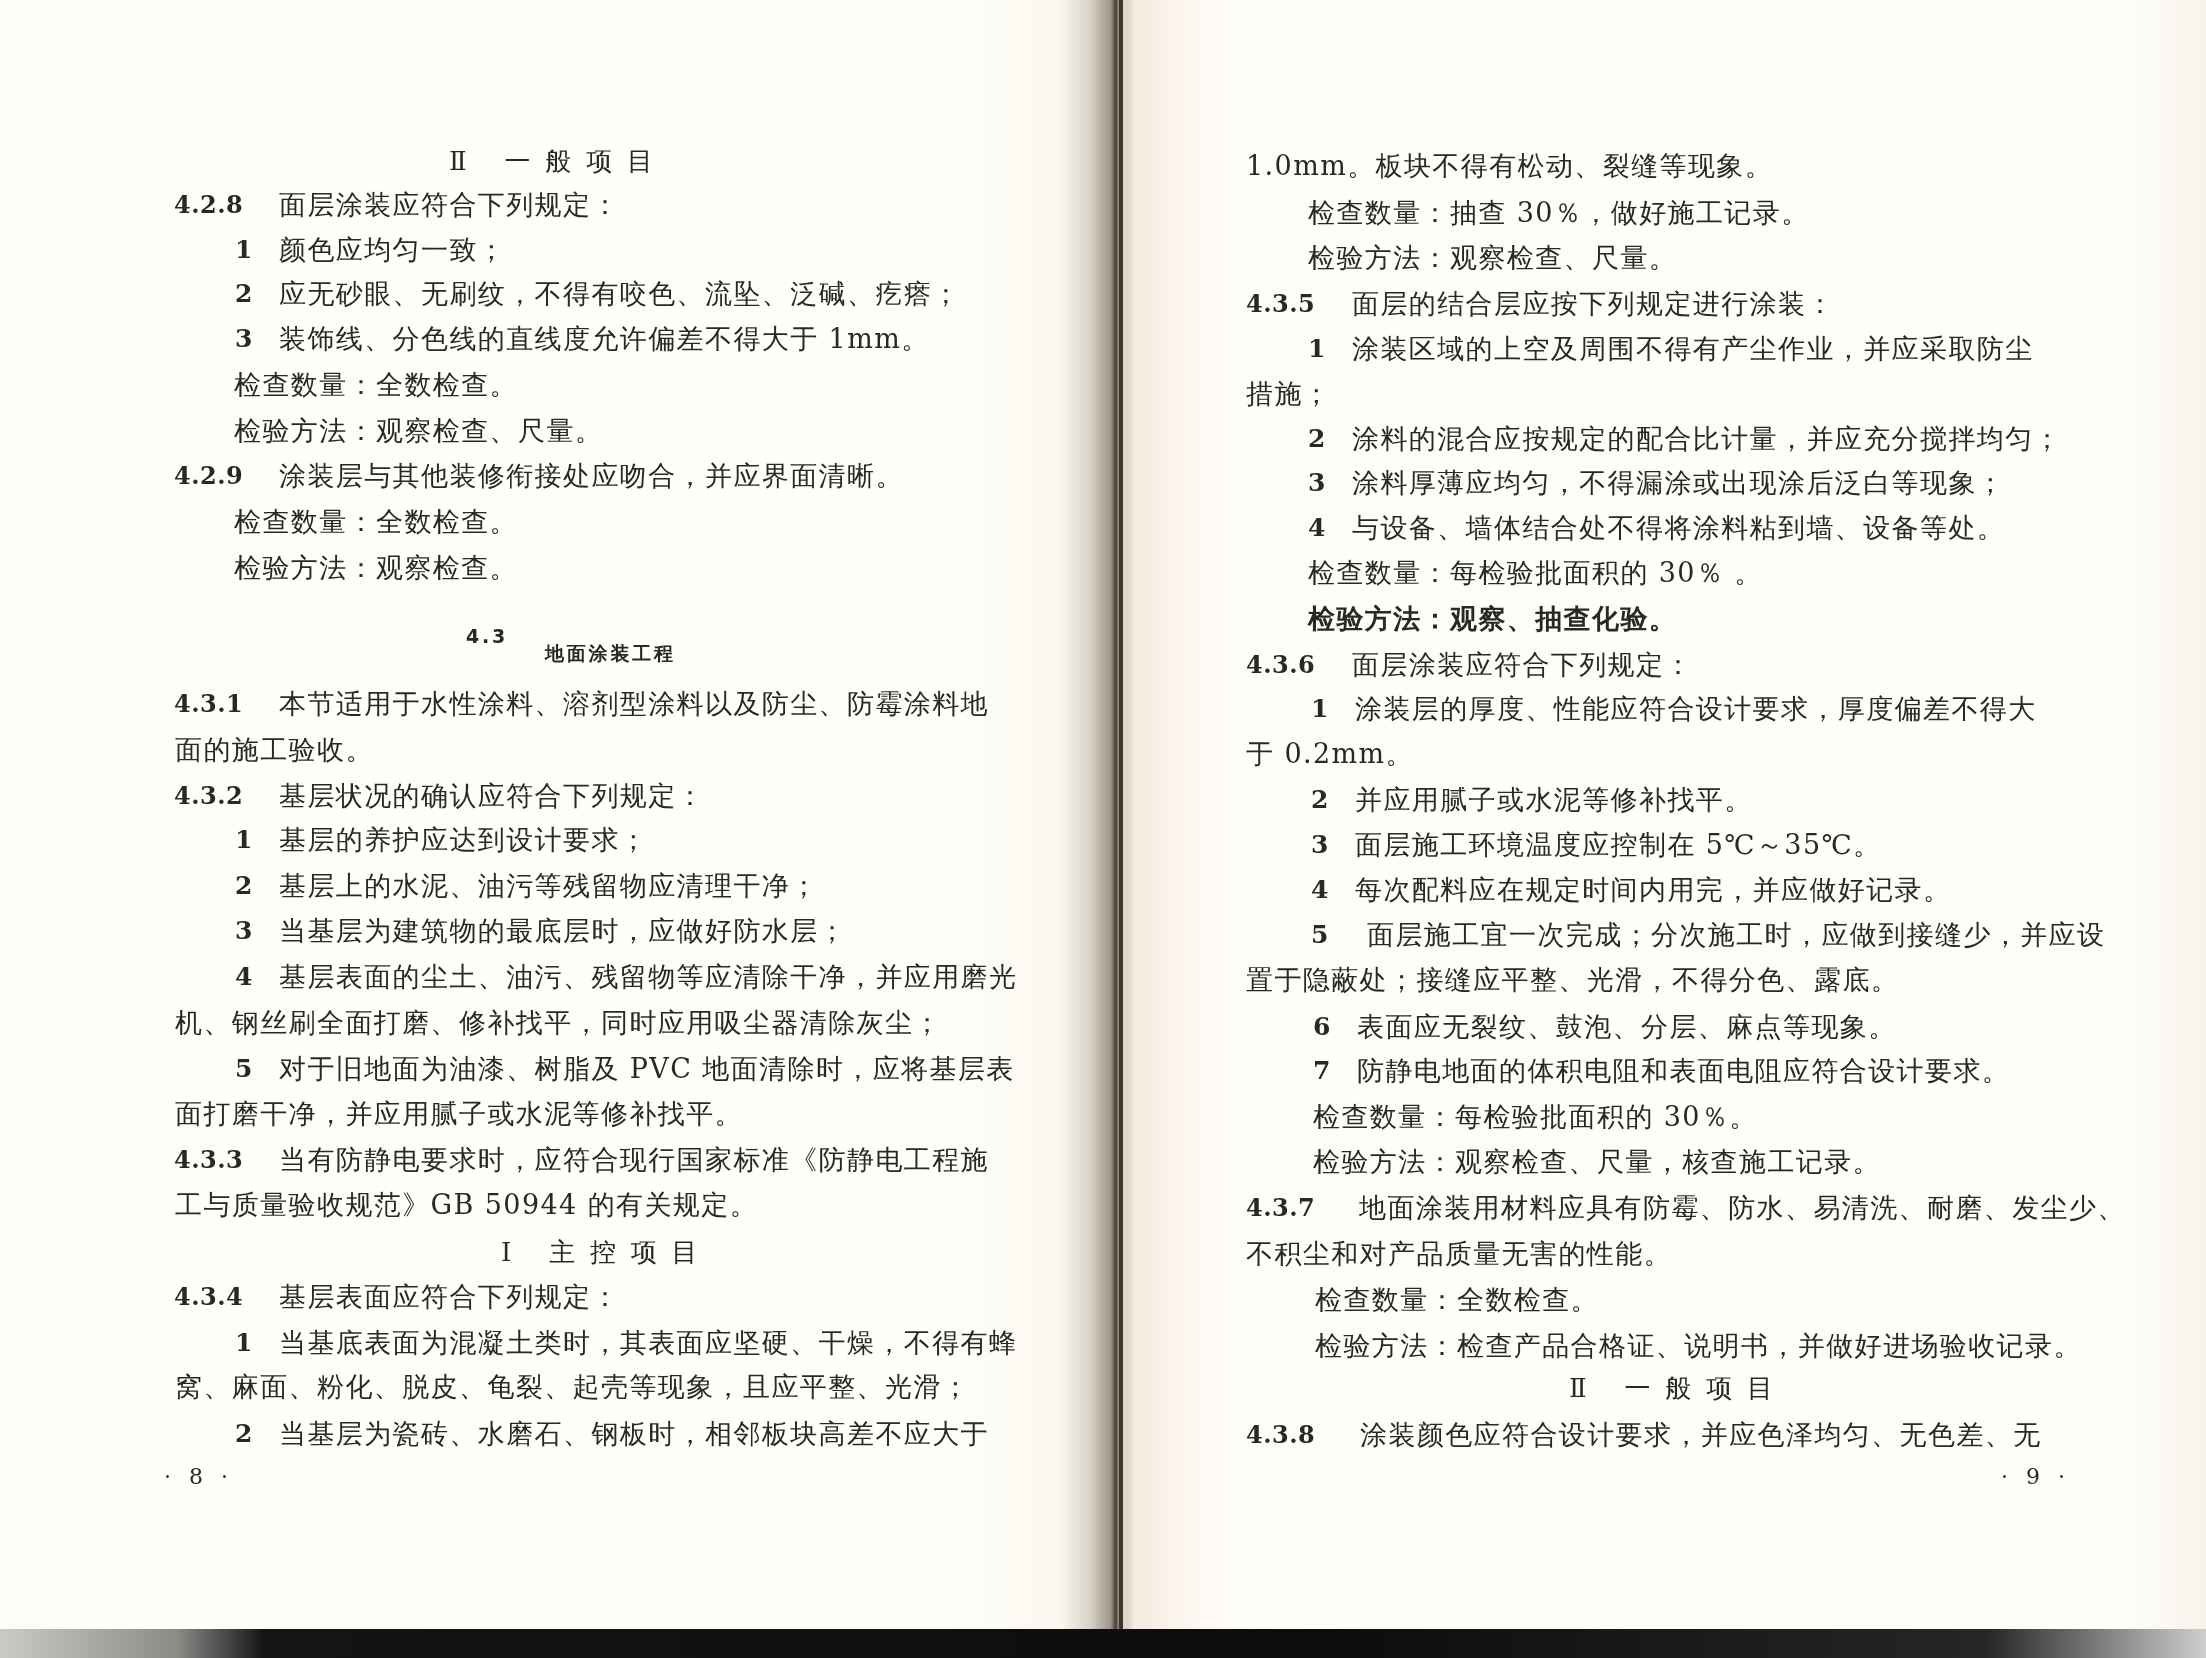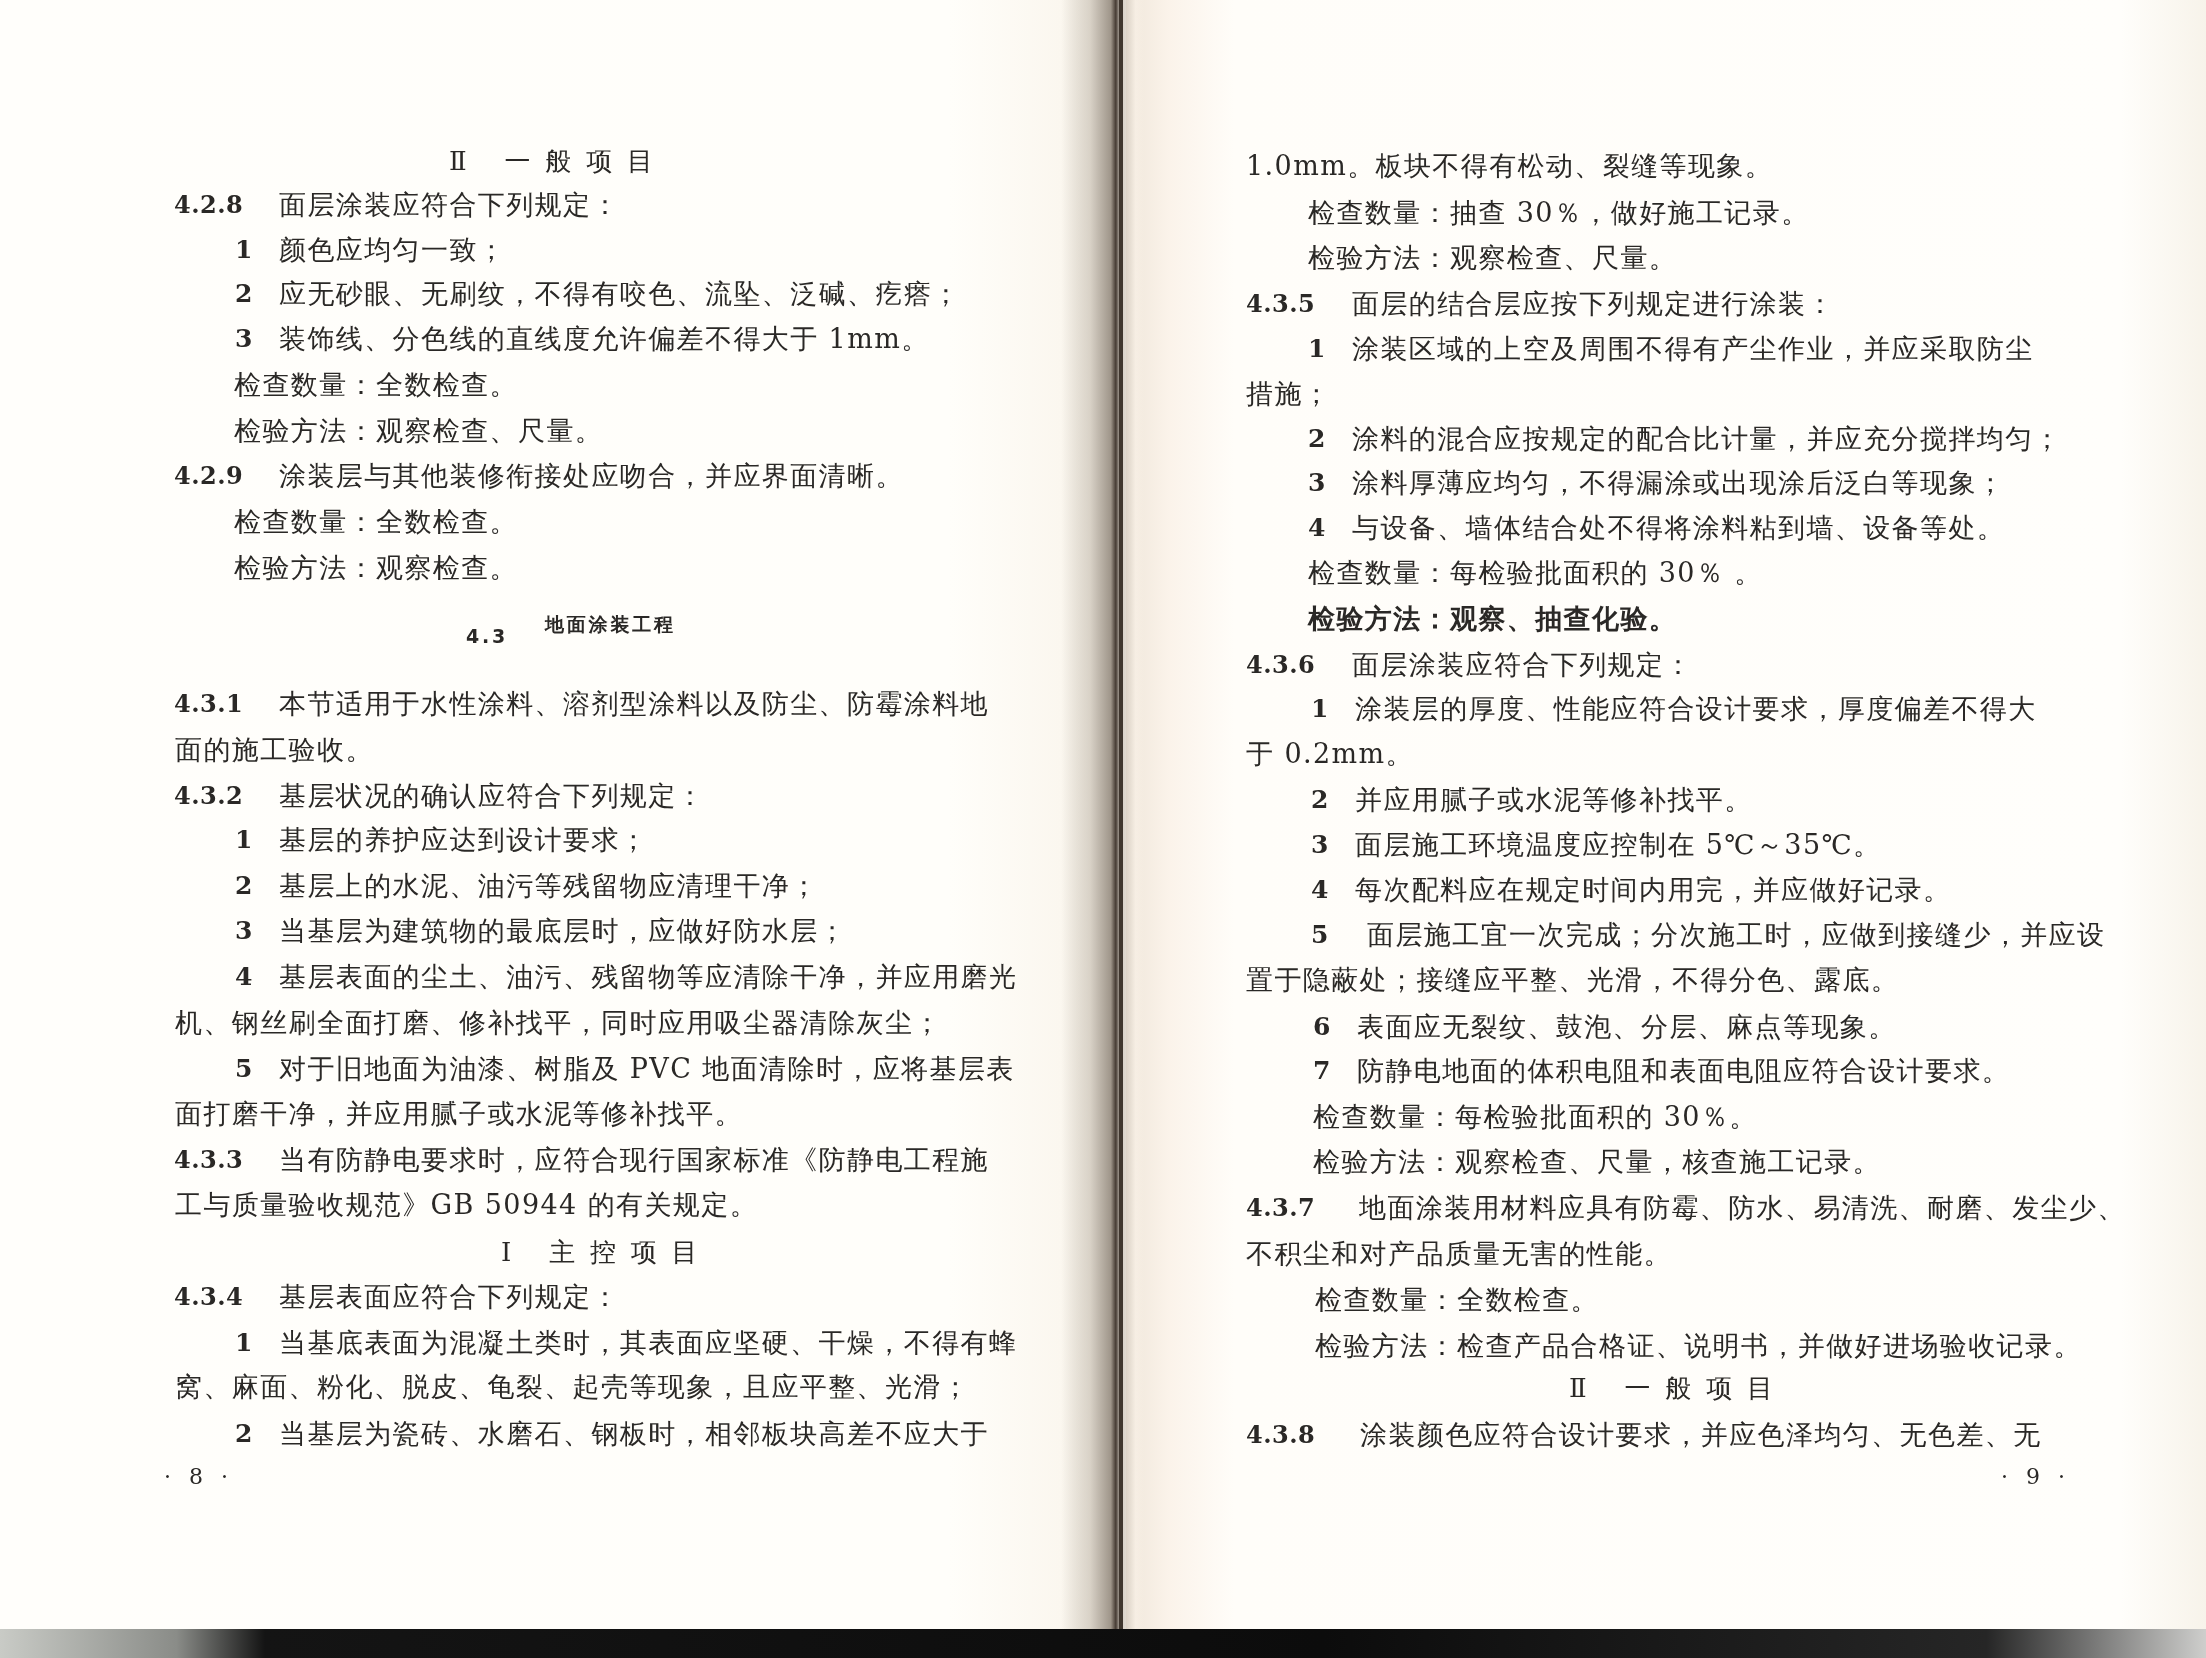--- a/index.html
+++ b/index.html
@@ -75,21 +75,21 @@
 
   <div class="line" style="left:234px; top:369px;">检查数量：全数检查。</div>
   <div class="line" style="left:234px; top:415px;">检验方法：观察检查、尺量。</div>
 
   <div class="sec" style="left:174px; top:460px;">4.2.9</div>
   <div class="line" style="left:279px; top:460px;">涂装层与其他装修衔接处应吻合，并应界面清晰。</div>
   <div class="line" style="left:234px; top:506px;">检查数量：全数检查。</div>
   <div class="line" style="left:234px; top:552px;">检验方法：观察检查。</div>
 
   <div class="heading-bold" style="left:466px; top:621px;">4.3</div>
-  <div class="heading-bold" style="left:545px; top:609px;">地面涂装工程</div>
+  <div class="heading-bold" style="left:545px; top:638px;">地面涂装工程</div>
 
   <div class="sec" style="left:174px; top:688px;">4.3.1</div>
   <div class="line" style="left:279px; top:688px;">本节适用于水性涂料、溶剂型涂料以及防尘、防霉涂料地</div>
   <div class="line" style="left:175px; top:734px;">面的施工验收。</div>
 
   <div class="sec" style="left:174px; top:780px;">4.3.2</div>
   <div class="line" style="left:279px; top:780px;">基层状况的确认应符合下列规定：</div>
 
   <div class="num" style="left:235px; top:824px;">1</div>
   <div class="line" style="left:279px; top:824px;">基层的养护应达到设计要求；</div>

